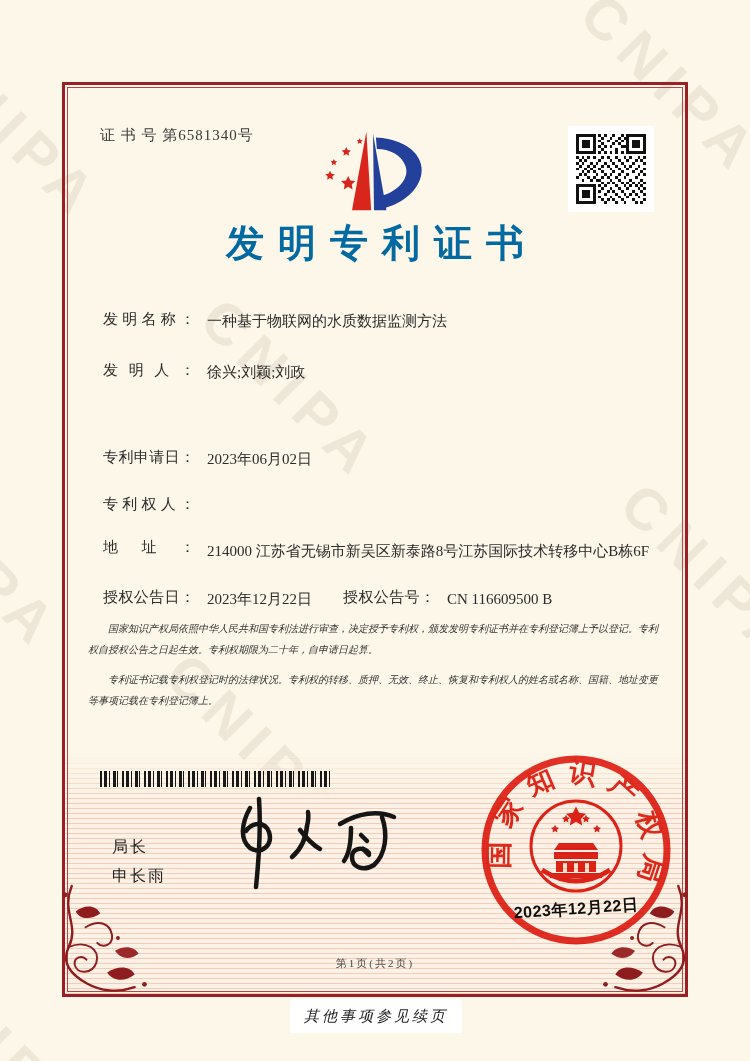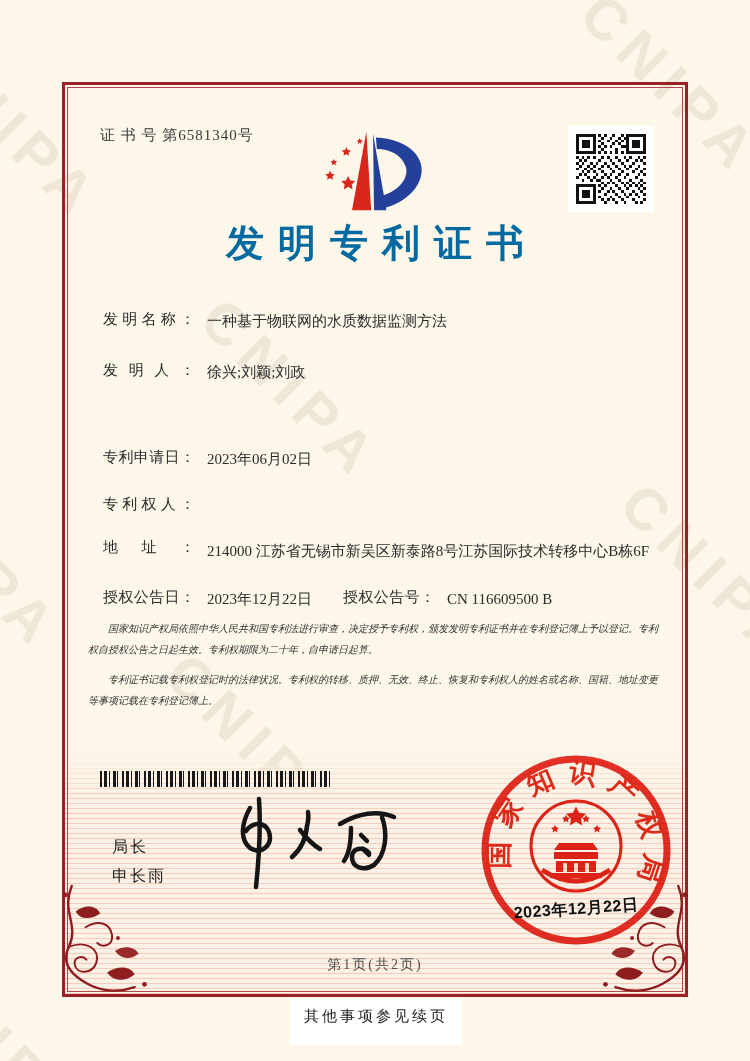--- a/index.html
+++ b/index.html
@@ -31,24 +31,24 @@
          color:#333;font-style:italic;z-index:3;}
   .paras p{margin:0 0 9px;text-indent:2em;}
   .barcode{position:absolute;left:38px;top:689px;width:233px;height:16px;z-index:3;
         background:repeating-linear-gradient(90deg,#181818 0 2px,transparent 2px 4px,#181818 4px 7px,
         transparent 7px 9px,#181818 9px 10px,transparent 10px 13px,#181818 13px 16px,
         transparent 16px 17px,#181818 17px 18px,transparent 18px 22px);}
   .signer{position:absolute;left:50px;top:750px;font-family:"Liberation Sans","DejaVu Sans",sans-serif;
           font-size:16px;color:#222;line-height:29px;letter-spacing:2px;z-index:3;}
   .sig{position:absolute;left:148px;top:712px;z-index:3;}
   .seal{position:absolute;left:414px;top:668px;z-index:4;mix-blend-mode:multiply;}
-  .page-no{position:absolute;left:0;right:0;top:874px;text-align:center;font-size:14px;
+  .page-no{position:absolute;left:0;right:0;top:874px;text-align:center;font-size:11px;
            color:#4b4b4b;letter-spacing:2px;z-index:3;}
-  .note{position:absolute;left:290px;top:999px;width:172px;height:46px;background:#ffffff;
-        text-align:center;line-height:35px;font-size:15px;letter-spacing:3px;
+  .note{position:absolute;left:290px;top:999px;width:172px;height:34px;background:#ffffff;
+        text-align:center;line-height:35px;font-size:15px;letter-spacing:3px;font-style:italic;
         color:#222;z-index:5;}
   .orn{position:absolute;width:118px;height:118px;z-index:3;}
   .orn.left{left:-6px;top:800px;}
   .orn.right{left:514px;top:800px;transform:scaleX(-1);}
 </style>
 </head>
 <body>
 
 <div class="page">
 

